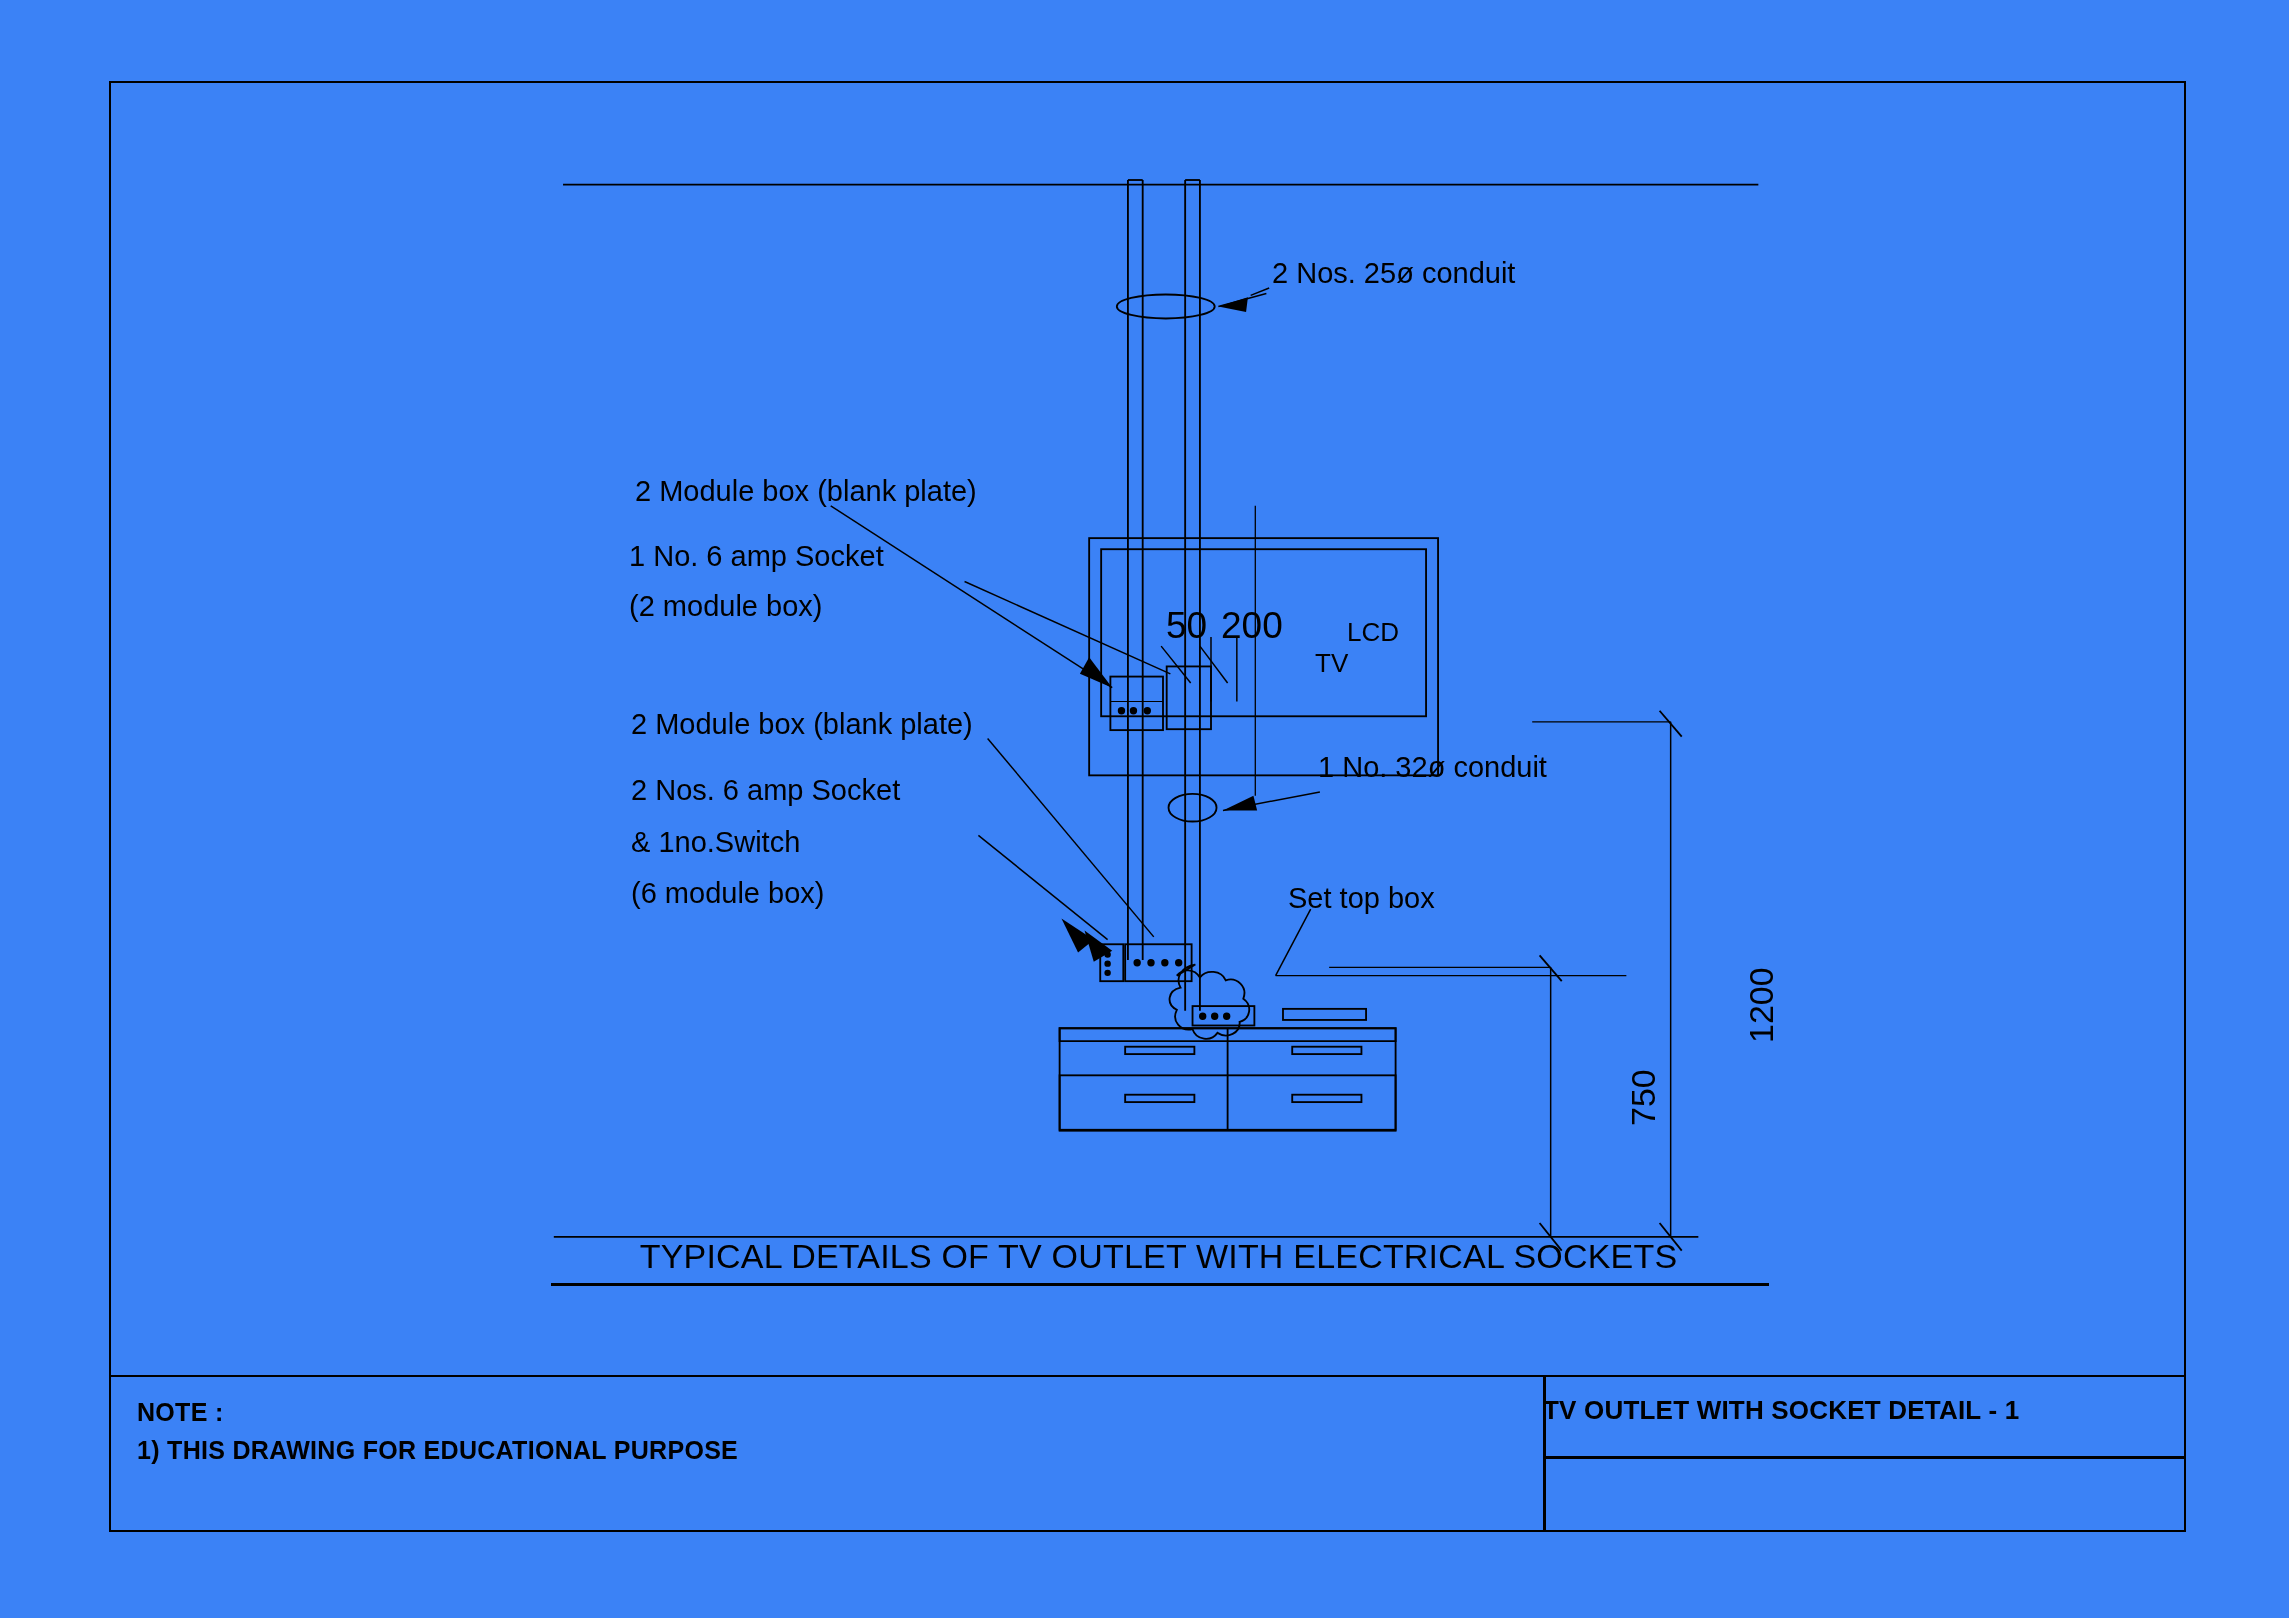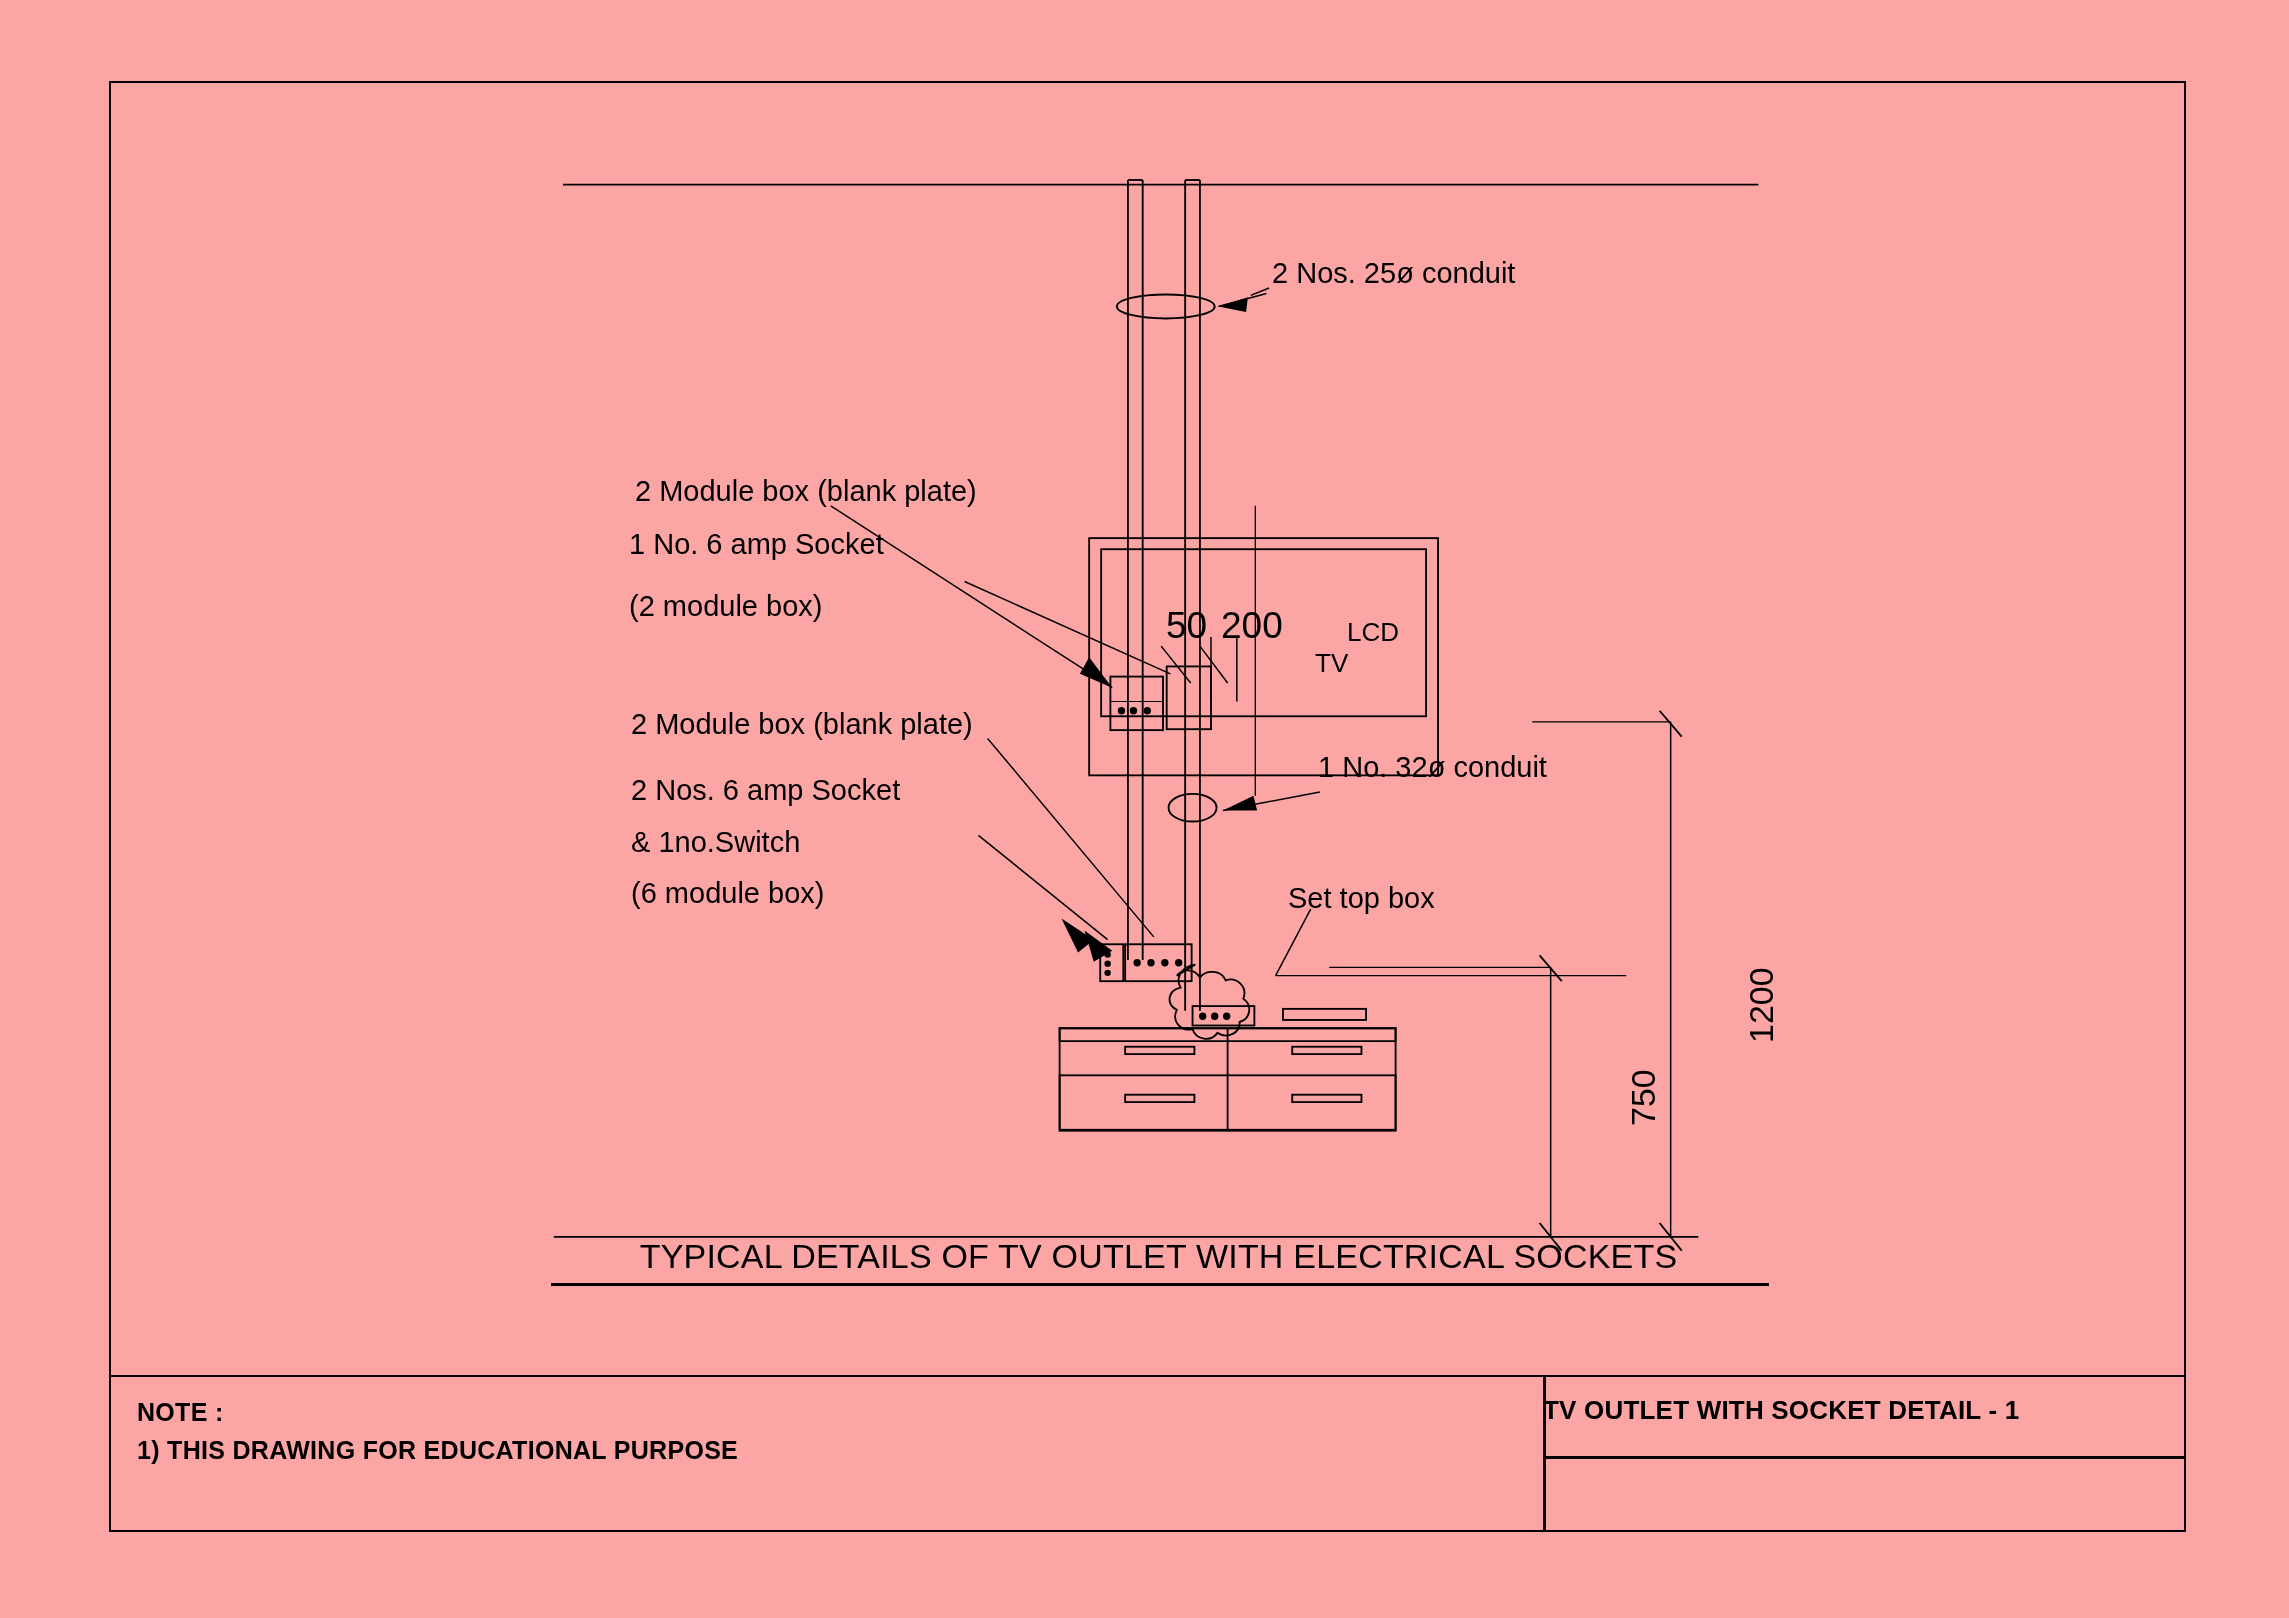--- a/index.html
+++ b/index.html
@@ -11,21 +11,21 @@
     width: 2290px;
     height: 1619px;
     font-family: "Liberation Sans", sans-serif;
     color: #000000;
     overflow: hidden;
   }
   #sheet {
     position: relative;
     width: 2290px;
     height: 1619px;
-    background: #fca5a5;
+    background: #3b82f6;
   }
   
   .border-outer {
     position: absolute;
     left: 109px;
     top: 81px;
     width: 2077px;
     height: 1451px;
     border: 2.8px solid #000;
     box-sizing: border-box;
@@ -245,21 +245,21 @@
       <line x1="1382" y1="1057" x2="1420" y2="985" stroke-width="1.6"></line>
       <line x1="1382" y1="1057" x2="1762" y2="1057" stroke-width="1.4"></line>
 
     </g>
   </svg>
 
   <div class="ann" style="left:1272px; top:255px;">2 Nos. 25ø conduit</div>
 
   <div class="ann" style="left:635px; top:473px;">2 Module box (blank plate)</div>
 
-  <div class="ann" style="left:629px; top:526px;text-align:center;">1 No. 6 amp Socket</div>
+  <div class="ann" style="left:629px; top:538px;text-align:center;">1 No. 6 amp Socket</div>
   <div class="ann" style="left:629px; top:588px;">(2 module box)</div>
 
   <div class="ann" style="left:631px; top:706px;">2 Module box (blank plate)</div>
   <div class="ann" style="left:631px; top:772px;">2 Nos. 6 amp Socket</div>
   <div class="ann" style="left:631px; top:824px;">&amp; 1no.Switch</div>
   <div class="ann" style="left:631px; top:875px;">(6 module box)</div>
 
   <div class="ann" style="left:1318px; top:749px;">1 No. 32ø conduit</div>
 
   <div class="ann" style="left:1288px; top:868px;margin-top:12px;">Set top box</div>

